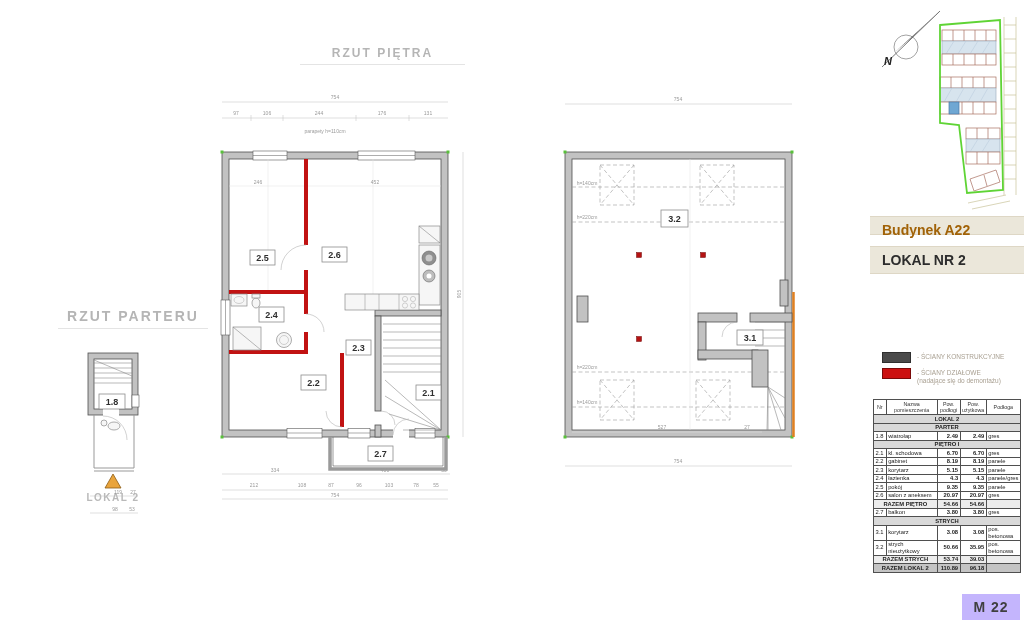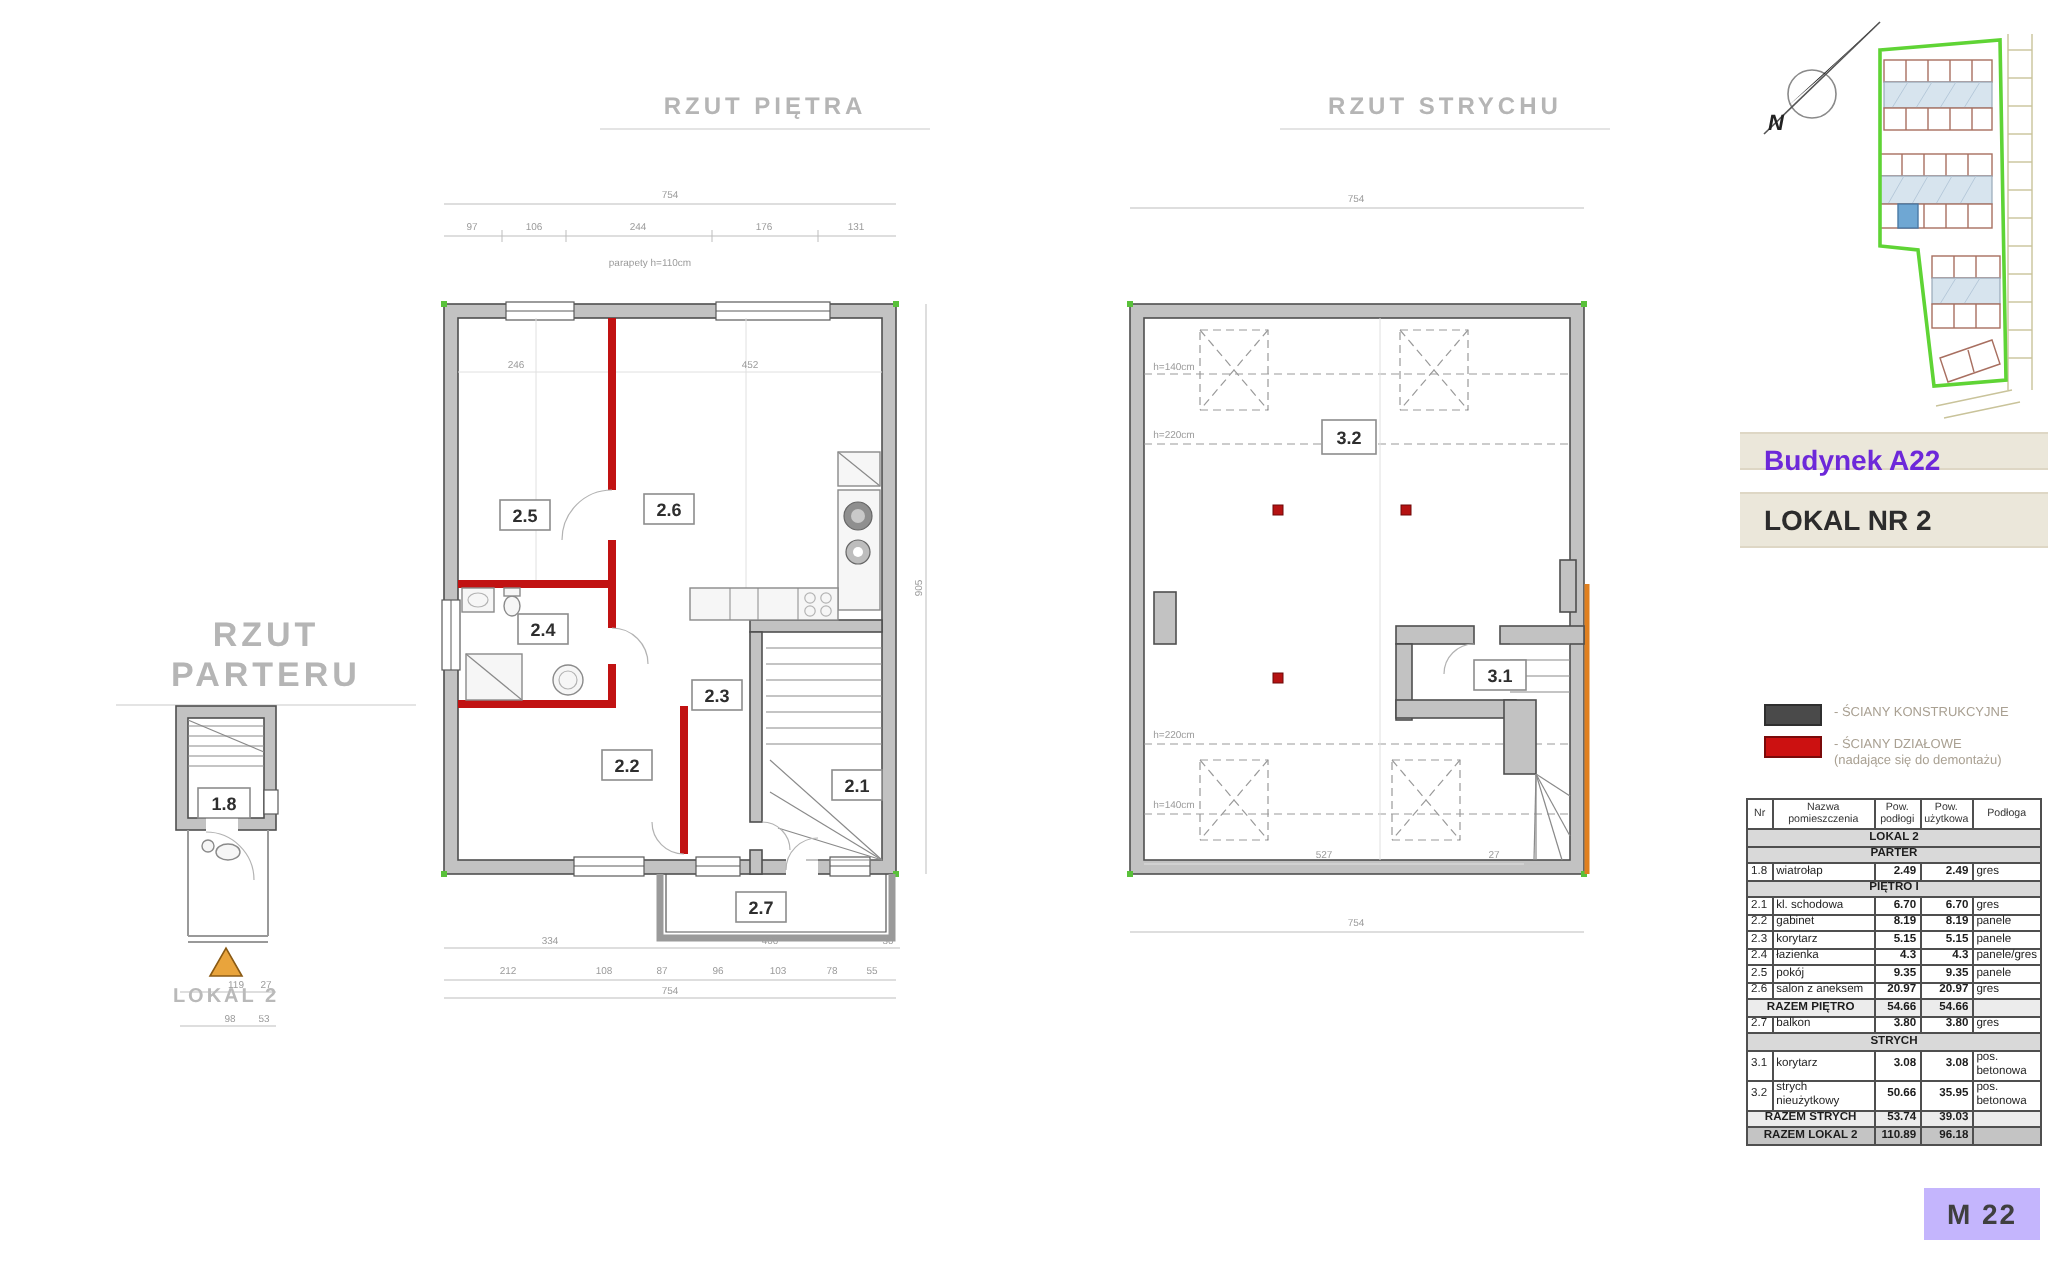--- a/index.html
+++ b/index.html
@@ -3,31 +3,31 @@
 <meta charset="utf-8">
 <style>
   html,body{margin:0;padding:0;background:#fff;}
   #sheet{position:relative;width:1024px;height:640px;background:#ffffff;
          font-family:"Liberation Sans",sans-serif;overflow:hidden;}
   .plan-title{position:absolute;color:#b5b5b5;font-weight:bold;font-size:12px;
               letter-spacing:2px;text-align:center;border-bottom:1px solid #e4e4e4;
               padding-bottom:4px;}
   #title-pietro{left:300px;top:46px;width:165px;}
   #title-strych{left:640px;top:46px;width:165px;}
-  #title-parter{left:58px;top:308px;width:150px;font-size:17px;}
+  #title-parter{left:58px;top:308px;width:150px;font-size:14px;}
   #svg-parter{position:absolute;left:55px;top:300px;}
   #svg-pietro{position:absolute;left:213px;top:88px;}
   #svg-strych{position:absolute;left:553px;top:88px;}
   
   #panel{position:absolute;left:870px;top:0;width:154px;height:640px;background:#fff;}
   #site-svg{position:absolute;left:6px;top:3px;}
   .band{position:absolute;left:0;width:154px;background:#ebe7da;
         border-top:1px solid #ded7c5;border-bottom:1px solid #ded7c5;
         box-sizing:border-box;padding:5px 0 0 12px;}
-  #band-building{top:216px;height:19px;font-size:14px;font-weight:bold;color:#6d28d9;}
+  #band-building{top:216px;height:19px;font-size:14px;font-weight:bold;color:#a16207;}
   #band-lokal{top:246px;height:28px;font-size:14px;font-weight:bold;color:#2c2c2c;}
   #details{position:absolute;left:12px;top:280px;color:#a9a092;font-weight:bold;
            font-size:10px;line-height:17px;letter-spacing:0.5px;}
   #legend{position:absolute;left:12px;top:352px;}
   .legend-row{display:flex;align-items:flex-start;margin-bottom:5px;}
   .swatch{width:27px;height:9px;margin-right:6px;border:1px solid #2f2f2f;flex:none;}
   .sw-struct{background:#4a4a4a;}
   .sw-part{background:#cc1111;border-color:#7a0a0a;}
   .legend-text{font-size:6.5px;color:#a9a092;line-height:8px;padding-top:1px;}
   
@@ -65,21 +65,20 @@
   .roof{fill:#d7e4ee;stroke:#98a8b8;stroke-width:0.6;}
   .rhatch{stroke:#b6c9da;stroke-width:0.5;}
   .park{stroke:#c9c39a;stroke-width:0.7;}
 </style>
 </head>
 <body>
 
 <div id="sheet">
 
   <div class="plan-title" id="title-pietro">RZUT PIĘTRA</div>
-  <div class="plan-title" id="title-strych">RZUT STRYCHU</div>
   <div class="plan-title" id="title-parter">RZUT PARTERU</div>
 
   <svg id="svg-parter" width="160" height="240" viewBox="0 0 160 240">
     <g>
       <rect class="wall-f" x="33" y="53" width="50" height="62"></rect>
       <rect class="inner-f" x="39" y="59" width="38" height="50"></rect>
       <rect class="win" x="77" y="95" width="7" height="12"></rect>
       <rect x="48" y="108" width="16" height="8" fill="#fff"></rect>
     </g>
     <g class="tread">

